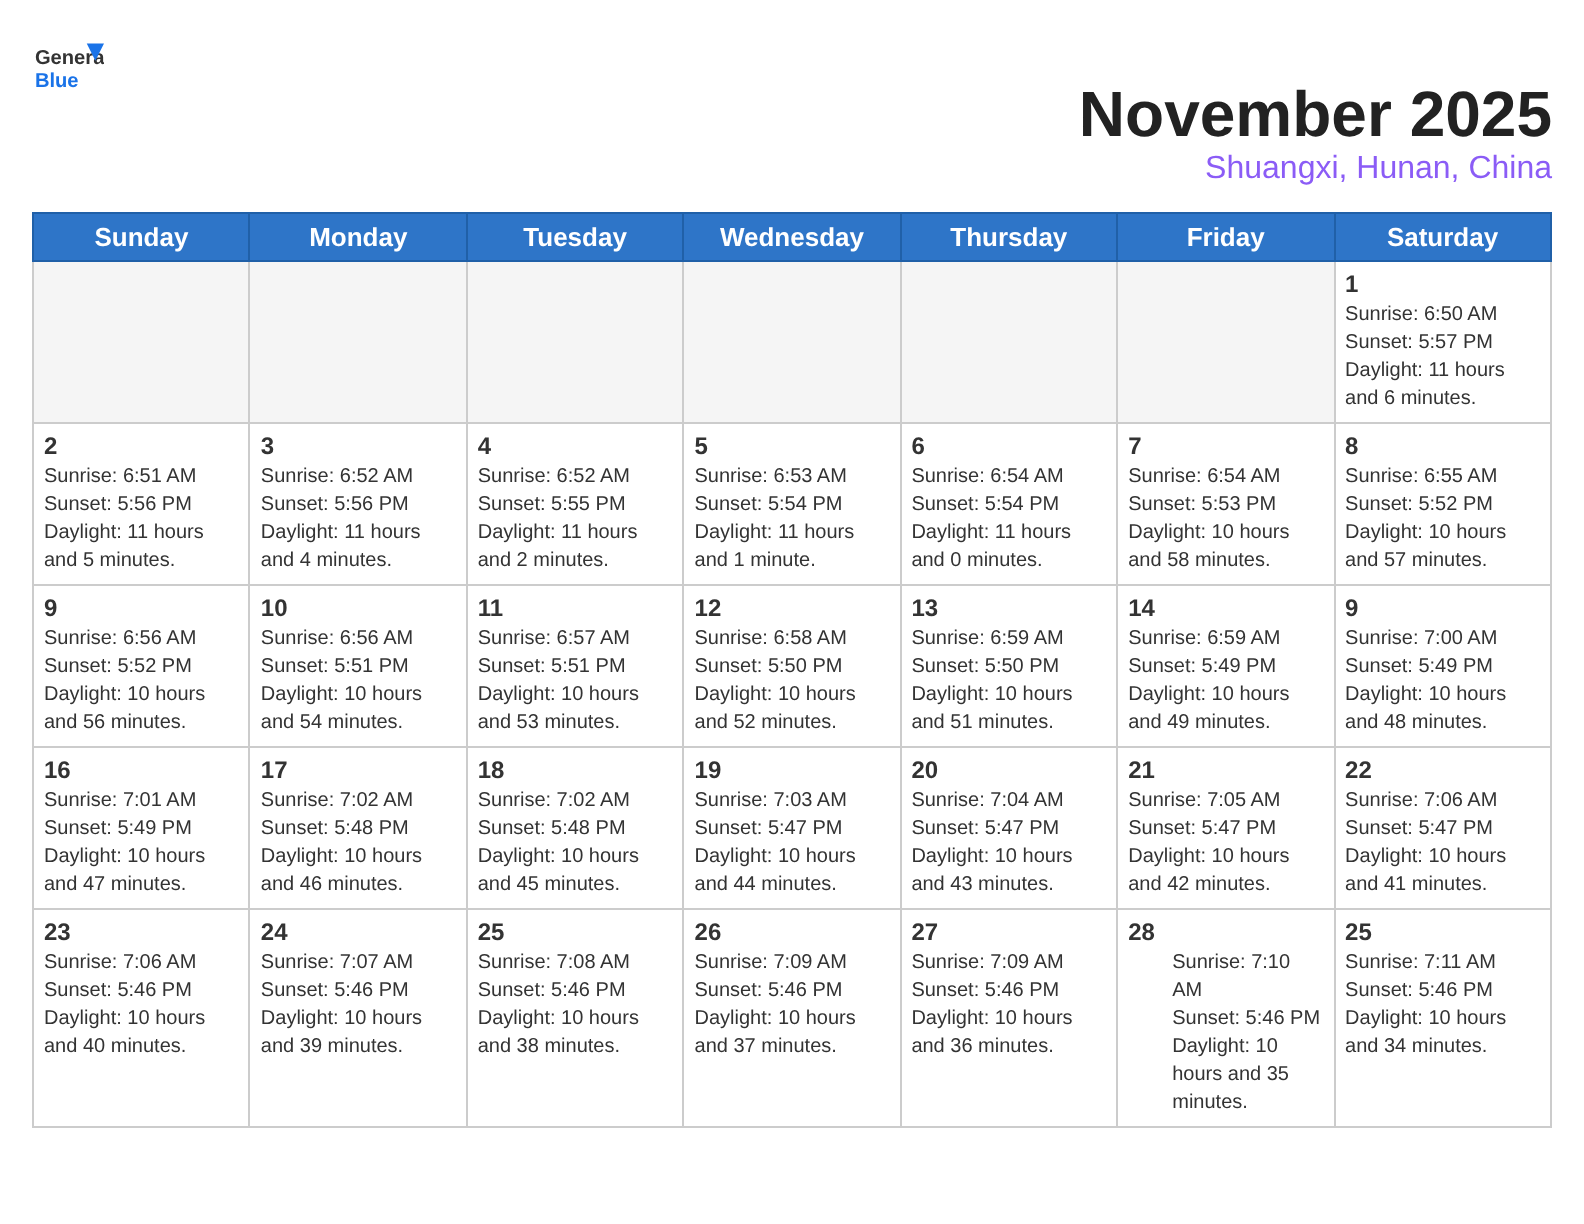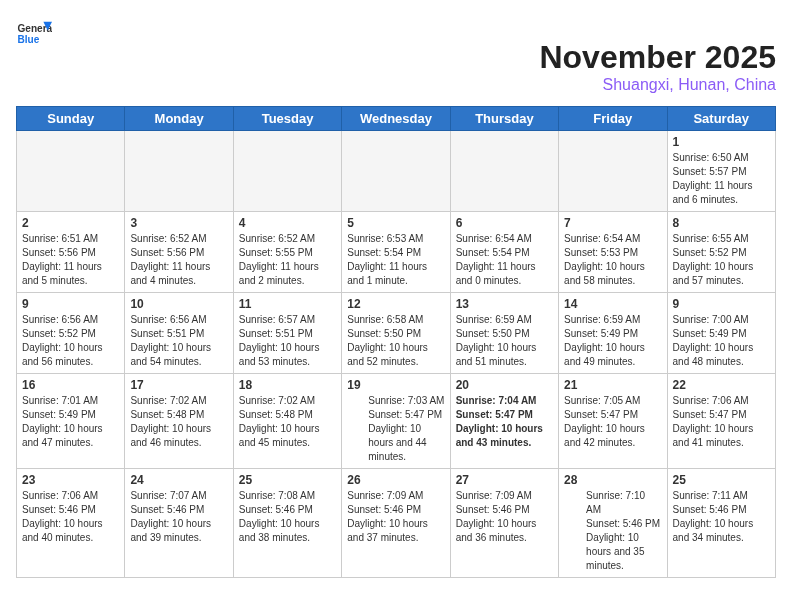--- a/index.html
+++ b/index.html
@@ -224,27 +224,27 @@
 Daylight: 10 hours and 46 minutes.</div>
         </td>
         <td>
           <span class="day-number">18</span>
           <div class="day-info" style="white-space: pre-line;">Sunrise: 7:02 AM
 Sunset: 5:48 PM
 Daylight: 10 hours and 45 minutes.</div>
         </td>
         <td>
           <span class="day-number">19</span>
-          <div class="day-info" style="white-space: pre-line; margin-left: 21px;">Sunrise: 7:03 AM
+          <div class="day-info" style="white-space: pre-line;">Sunrise: 7:03 AM
 Sunset: 5:47 PM
 Daylight: 10 hours and 44 minutes.</div>
         </td>
         <td>
           <span class="day-number">20</span>
-          <div class="day-info" style="white-space: pre-line; font-weight: bold;">Sunrise: 7:04 AM
+          <div class="day-info" style="white-space: pre-line;">Sunrise: 7:04 AM
 Sunset: 5:47 PM
 Daylight: 10 hours and 43 minutes.</div>
         </td>
         <td>
           <span class="day-number">21</span>
           <div class="day-info" style="white-space: pre-line;">Sunrise: 7:05 AM
 Sunset: 5:47 PM
 Daylight: 10 hours and 42 minutes.</div>
         </td>
         <td>

